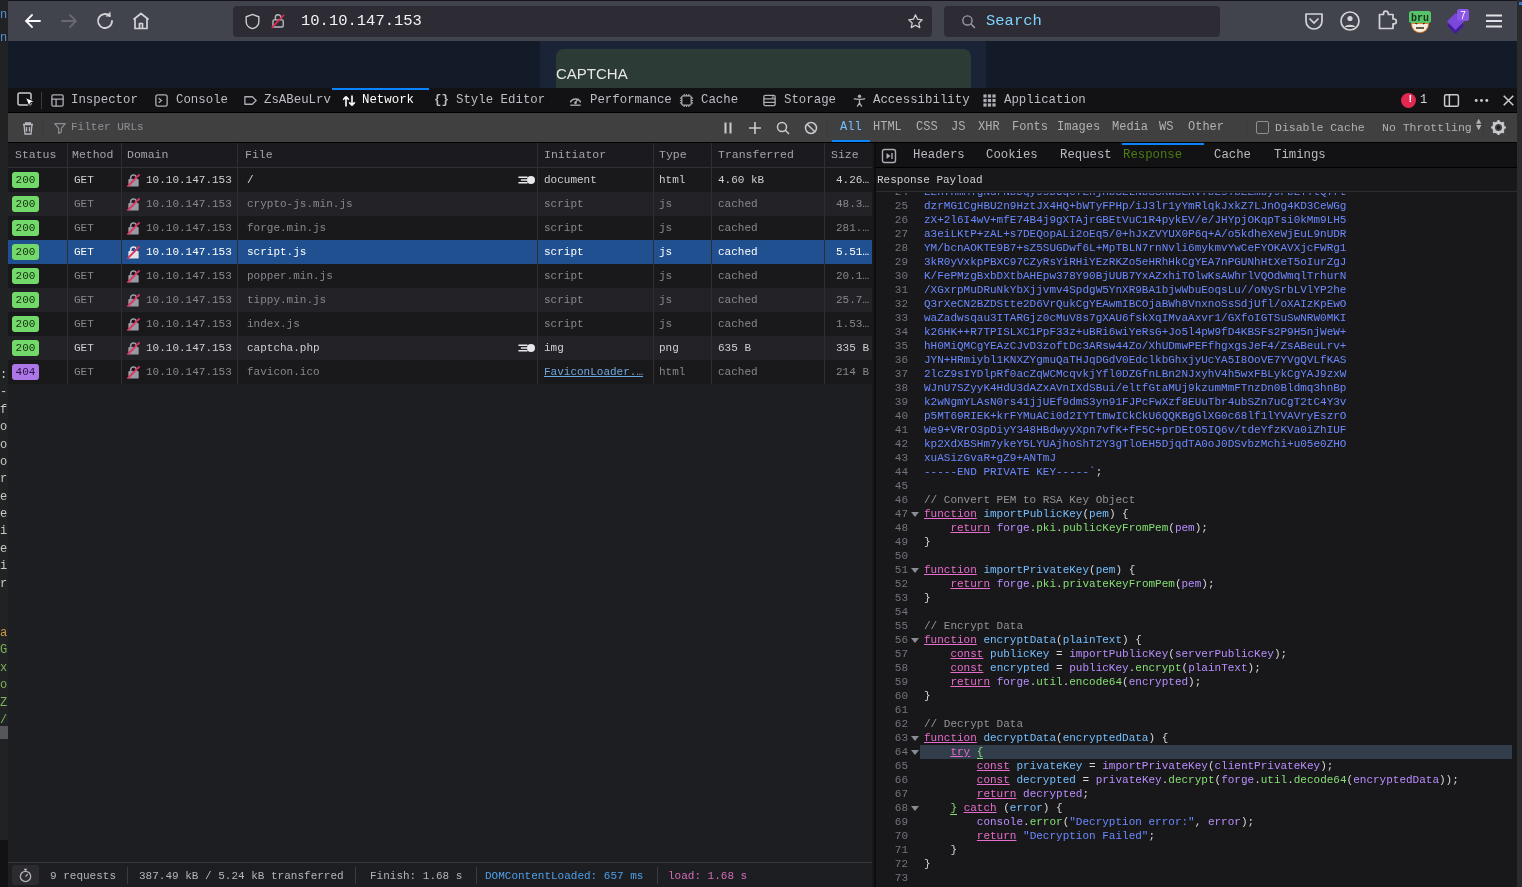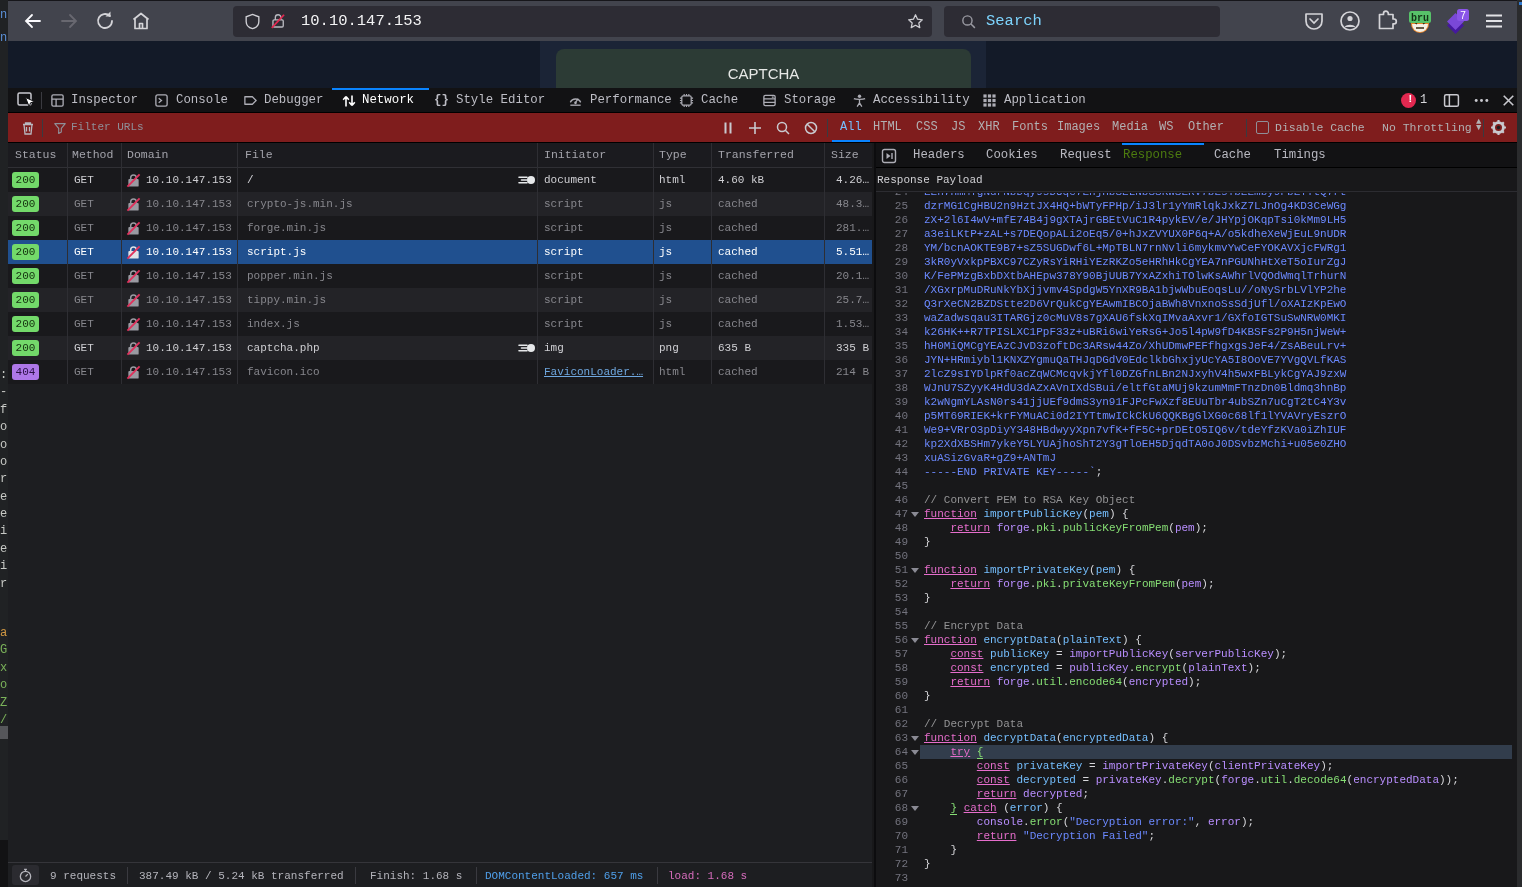--- a/index.html
+++ b/index.html
@@ -20,31 +20,31 @@
   .tbicon { position:absolute; top:8px; width:24px; height:24px; }
   #urlbar { left:225px; top:5px; width:699px; height:31px; background:#2d2c34; border-radius:4px; }
   #searchbar { left:936px; top:5px; width:276px; height:31px; background:#2d2c34; border-radius:4px; }
   #urltext { left:293px; top:11px; font:15.5px "Liberation Mono",monospace; color:#f4f4f5; letter-spacing:0; }
   #searchtext { left:978px; top:11px; font:15.5px "Liberation Mono",monospace; color:#7dd3fc; }
 
   
   #page { left:0; top:41px; width:1509px; height:47px; background:#131a28; }
   #pagecol { position:absolute; left:532px; top:0; width:446px; height:47px; background:#1b2436; }
   #card { position:absolute; left:548px; top:8px; width:415px; height:39px; background:#2c3b35; border-radius:8px 8px 0 0; }
-  #card div { text-align:center; margin-top:16px; font:15px "Liberation Sans",sans-serif; color:#e6e8e6; }
+  #card div { margin-top:16px; font:15px "Liberation Sans",sans-serif; color:#e6e8e6; }
 
   
   #devtools { left:0; top:88px; width:1509px; height:799px; background:#18181a; color:#b1b1b3; }
 
   #tabrow { position:absolute; left:0; top:0; width:1509px; height:25px; background:#121214; border-bottom:1px solid #000; }
   .dtab { position:absolute; top:0; height:25px; font:12.4px "Liberation Mono",monospace; color:#bdbdc5; white-space:nowrap; }
   .dtab .lbl { position:absolute; top:5px; }
   .dtab svg { position:absolute; top:5px; }
 
-  #filterrow { position:absolute; left:0; top:25px; width:1509px; height:30px; background:#7f1d1d; border-bottom:1px solid #000; }
+  #filterrow { position:absolute; left:0; top:25px; width:1509px; height:30px; background:#404040; border-bottom:1px solid #000; }
   .chip { position:absolute; top:7px; font:12px "Liberation Mono",monospace; color:#b1b1b3; }
 
   
   #nettable { position:absolute; left:0; top:55px; width:864px; height:719px; background:#1d1e21; }
   #nethead { position:absolute; left:0; top:0; width:864px; height:25px; background:#1b1b1f; border-bottom:1px solid #303035; font:11.5px "Liberation Mono",monospace; color:#a3a3ab; }
   .hcell { position:absolute; top:5px; }
   .vline { position:absolute; top:0; width:1px; background:#2e2e33; }
   .row { position:absolute; left:0; width:864px; height:24px; font:11px "Liberation Mono",monospace; }
   .row.dark { background:#19191c; }
   .row.lite { background:#232327; }
@@ -203,21 +203,21 @@
           <svg width="15" height="15" viewBox="0 0 16 16">
             <rect x="2" y="2" width="12" height="12" rx="2" stroke="#adadb5" stroke-width="1.4" fill="none"></rect>
             <path d="M5 5.5 l3 2.5 -3 2.5" stroke="#adadb5" stroke-width="1.4" fill="none"></path>
           </svg>
           <span class="lbl" style="left:22px">Console</span>
         </div>
       <div class="dtab" style="left:235px">
           <svg width="15" height="15" viewBox="0 0 16 16">
             <path d="M2 4 h8 l4 4 -4 4 H2 z" stroke="#adadb5" stroke-width="1.4" fill="none" stroke-linejoin="round"></path>
           </svg>
-          <span class="lbl" style="left:21px">Debugger</span>
+          <span class="lbl" style="left:21px">ZsABeuLrv</span>
         </div>
       <div style="position:absolute;left:324px;top:0;width:97px;height:2px;background:#0a84ff"></div>
       <div class="dtab" style="left:333px;color:#fff">
           <svg width="16" height="16" viewBox="0 0 16 16">
             <path d="M5 13.5 v-10 M5 3.5 l-2.8 3.2 M5 3.5 l2.8 3.2 M11 2.5 v10 M11 12.5 l-2.8 -3.2 M11 12.5 l2.8 -3.2" stroke="#fff" stroke-width="1.6" fill="none"></path>
           </svg>
           <span class="lbl" style="left:21px">Network</span>
         </div>
       <div class="dtab" style="left:426px">
           <span class="lbl" style="left:0;font-weight:bold">{}</span>

